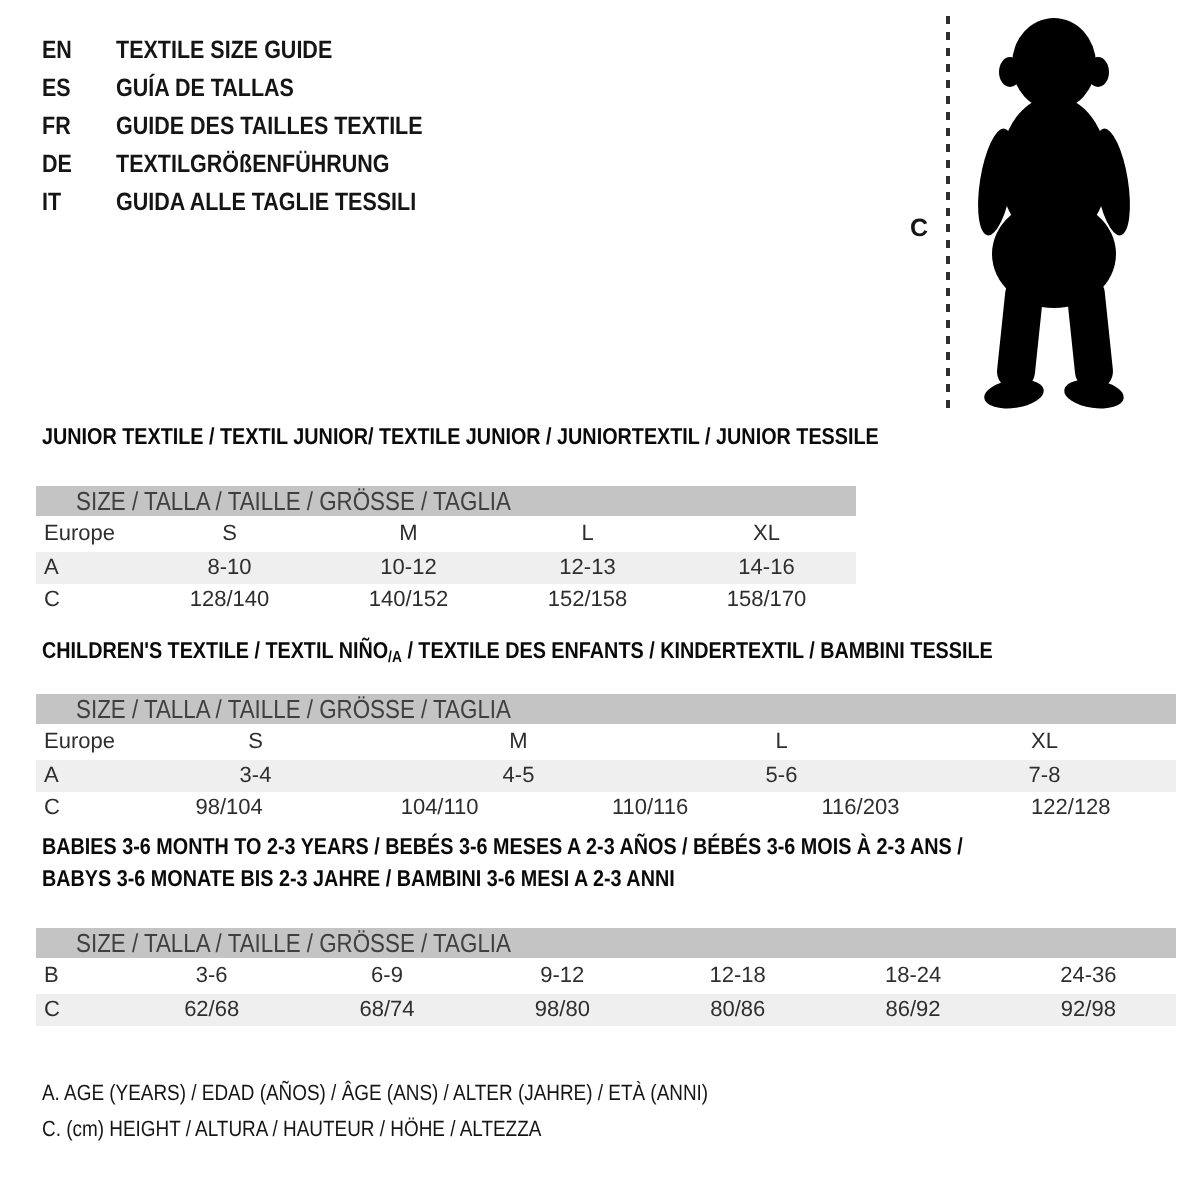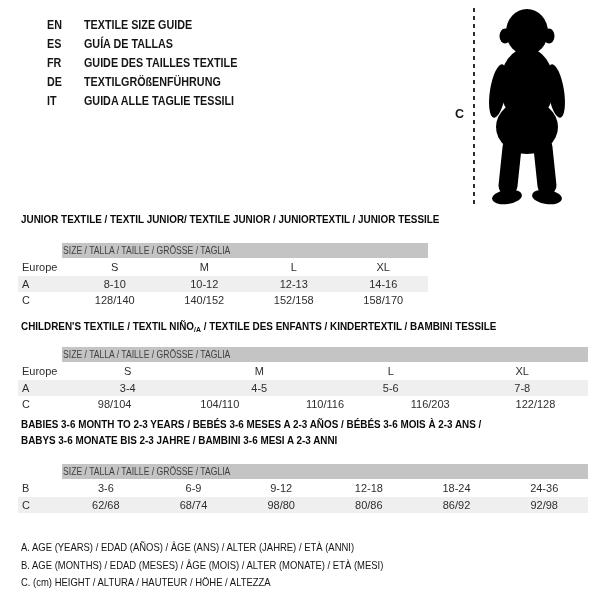--- a/index.html
+++ b/index.html
@@ -2,21 +2,21 @@
 <html style="--header-bar: #c4c4c4; --row-shade: #efefef; --bar-text: #3f3f3f; --cell-text: #2e2e2e; --title-text: #0a0a0a; --silhouette: #000000;"><head>
 <meta charset="utf-8">
 <style>
   html,body{margin:0;padding:0;background:#fff;}
   #page{position:relative;width:600px;height:600px;background:#fff;overflow:hidden;
         font-family:"Liberation Sans","DejaVu Sans",sans-serif;color:#111;}
 
   .cx{display:inline-block;transform:scaleX(.86);transform-origin:0 50%;white-space:nowrap;}
 
   
-  .lang-block{position:absolute;left:21px;top:16px;margin-left:26px;}
+  .lang-block{position:absolute;left:21px;top:16px;}
   .lang-row{display:flex;height:19px;line-height:19px;font-size:12.5px;font-weight:bold;color:#151515;}
   .lang-code{width:37px;flex:0 0 37px;}
   .lang-label{flex:1;}
 
   
   .dash-line{position:absolute;left:473px;top:8px;width:2px;height:200px;
              background:repeating-linear-gradient(to bottom,#2e2e2e 0 4px,transparent 4px 8px);}
   .height-marker{position:absolute;left:455px;top:107px;font-size:12.5px;font-weight:bold;color:#151515;}
   .baby-svg{position:absolute;left:482px;top:5px;}
 
@@ -27,21 +27,21 @@
   .t-children{top:318px;}
   .t-babies{top:416px;}
   .sub{font-size:8px;vertical-align:-2px;}
 
   
   .size-table{position:absolute;left:18px;}
   .tbl-junior{top:243px;width:410px;}
   .tbl-children{top:347px;width:570px;}
   .tbl-babies{top:464px;width:570px;}
   .bar{height:15px;line-height:15px;background:var(--header-bar,#c4c4c4);
-       font-size:10px;color:var(--bar-text,#3f3f3f);padding-left:1px;box-sizing:border-box;margin-left:44px;}
+       font-size:13px;color:var(--bar-text,#3f3f3f);padding-left:20px;box-sizing:border-box;}
   .trow{display:flex;height:16px;line-height:16px;font-size:11px;color:var(--cell-text,#2e2e2e);align-items:flex-end;}
   .trow.hdr{height:18px;line-height:18px;}
   .trow.shade{background:var(--row-shade,#efefef);}
   .lcell{flex:0 0 52px;padding-left:4px;box-sizing:border-box;text-align:left;}
   .tbl-children .lcell,.tbl-babies .lcell{flex:0 0 44px;}
   .dcell{flex:1;text-align:center;}
 
   
   .footnotes{position:absolute;left:21px;top:539px;}
   .fn{height:17.5px;line-height:17.5px;font-size:11px;font-weight:normal;color:#151515;white-space:nowrap;}
@@ -176,17 +176,16 @@
       <div class="dcell">68/74</div>
       <div class="dcell">98/80</div>
       <div class="dcell">80/86</div>
       <div class="dcell">86/92</div>
       <div class="dcell">92/98</div>
     </div>
   </div>
 
   <div class="footnotes">
     <div class="fn"><span class="cx">A. AGE (YEARS) / EDAD (AÑOS) / ÂGE (ANS) / ALTER (JAHRE) / ETÀ (ANNI)</span></div>
-    <div class="fn"><span class="cx">B. AGE (MONTHS) / EDAD (MESES) / ÂGE (MOIS) / ALTER (MONATE) / ETÀ (MESI)</span></div>
     <div class="fn"><span class="cx">C. (cm) HEIGHT / ALTURA / HAUTEUR / HÖHE / ALTEZZA</span></div>
   </div>
 
 </div>
 
 </body></html>

